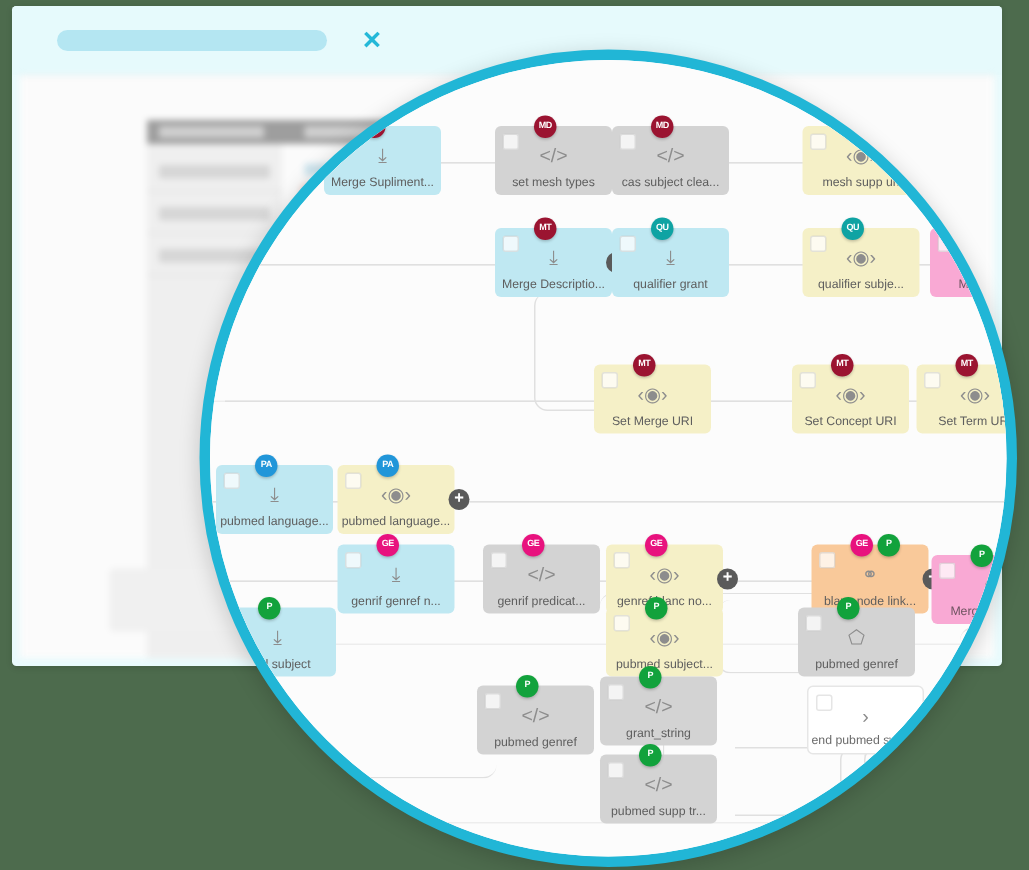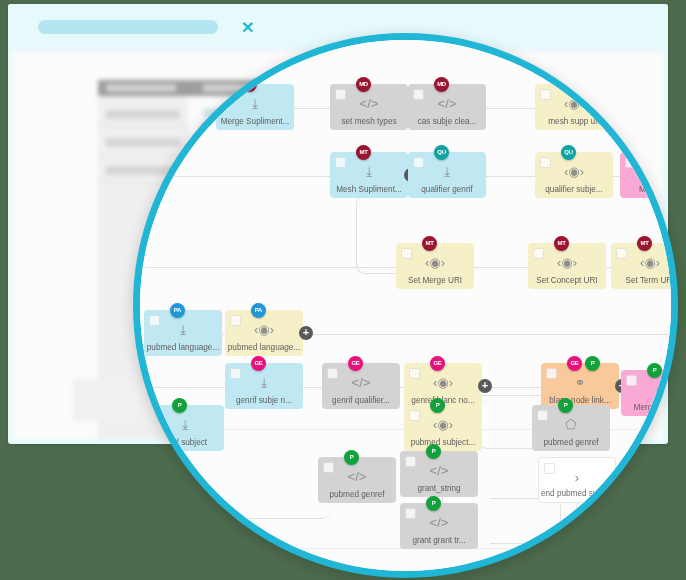--- a/index.html
+++ b/index.html
@@ -244,40 +244,40 @@
         </div>
         <div class="node n-grey" style="left: 330px; top: 84px;">
           <div class="chk"></div>
           <div class="nico">&lt;/&gt;</div>
           <div class="nlbl">set mesh types</div>
           <div class="badge b-dark">MD</div>
         </div>
         <div class="node n-grey" style="left: 408px; top: 84px;">
           <div class="chk"></div>
           <div class="nico">&lt;/&gt;</div>
-          <div class="nlbl">cas subje clea...</div>
+          <div class="nlbl">cas subject clea...</div>
           <div class="badge b-dark">MD</div>
         </div>
         <div class="node n-yellow" style="left: 535px; top: 84px;">
           <div class="chk"></div>
           <div class="nico">‹◉›</div>
           <div class="nlbl">mesh supp uri</div>
           <div class="badge b-dark">MD</div>
         </div>
         <div class="node n-blue" style="left: 330px; top: 152px;">
           <div class="chk"></div>
           <div class="nico">⤓</div>
-          <div class="nlbl">Mesh Supliment...</div>
+          <div class="nlbl">Merge Descriptio...</div>
           <div class="badge b-dark">MT</div>
         </div>
         <div class="plus" style="left: 404px; top: 168px;">+</div>
         <div class="node n-blue" style="left: 408px; top: 152px;">
           <div class="chk"></div>
           <div class="nico">⤓</div>
-          <div class="nlbl">qualifier genrif</div>
+          <div class="nlbl">qualifier grant</div>
           <div class="badge b-teal">QU</div>
         </div>
         <div class="node n-yellow" style="left: 535px; top: 152px;">
           <div class="chk"></div>
           <div class="nico">‹◉›</div>
           <div class="nlbl">qualifier subje...</div>
           <div class="badge b-teal">QU</div>
         </div>
         <div class="node n-pink" style="left: 620px; top: 152px;">
           <div class="chk"></div>
@@ -312,27 +312,27 @@
         <div class="node n-yellow" style="left: 225px; top: 310px;">
           <div class="chk"></div>
           <div class="nico">‹◉›</div>
           <div class="nlbl">pubmed language...</div>
           <div class="badge b-blue">PA</div>
         </div>
         <div class="plus" style="left: 299px; top: 326px;">+</div>
         <div class="node n-blue" style="left: 225px; top: 363px;">
           <div class="chk"></div>
           <div class="nico">⤓</div>
-          <div class="nlbl">genrif subje n...</div>
+          <div class="nlbl">genrif genref n...</div>
           <div class="badge b-magenta">GE</div>
         </div>
         <div class="node n-grey" style="left: 322px; top: 363px;">
           <div class="chk"></div>
           <div class="nico">&lt;/&gt;</div>
-          <div class="nlbl">genrif qualifier...</div>
+          <div class="nlbl">genrif predicat...</div>
           <div class="badge b-magenta">GE</div>
         </div>
         <div class="node n-yellow" style="left: 404px; top: 363px;">
           <div class="chk"></div>
           <div class="nico">‹◉›</div>
           <div class="nlbl">genref blanc no...</div>
           <div class="badge b-magenta">GE</div>
         </div>
         <div class="plus" style="left: 478px; top: 379px;">+</div>
         <div class="node n-orange" style="left: 541px; top: 363px;">
@@ -375,21 +375,21 @@
         </div>
         <div class="node n-grey" style="left: 400px; top: 451px;">
           <div class="chk"></div>
           <div class="nico">&lt;/&gt;</div>
           <div class="nlbl">grant_string</div>
           <div class="badge b-green">P</div>
         </div>
         <div class="node n-grey" style="left: 400px; top: 503px;">
           <div class="chk"></div>
           <div class="nico">&lt;/&gt;</div>
-          <div class="nlbl">grant grant tr...</div>
+          <div class="nlbl">pubmed supp tr...</div>
           <div class="badge b-green">P</div>
         </div>
         <div class="node n-white" style="left: 538px; top: 457px;">
           <div class="chk"></div>
           <div class="nico">›</div>
           <div class="nlbl">end pubmed swim...</div>
         </div>
       </div>
   </div>
 </div>

